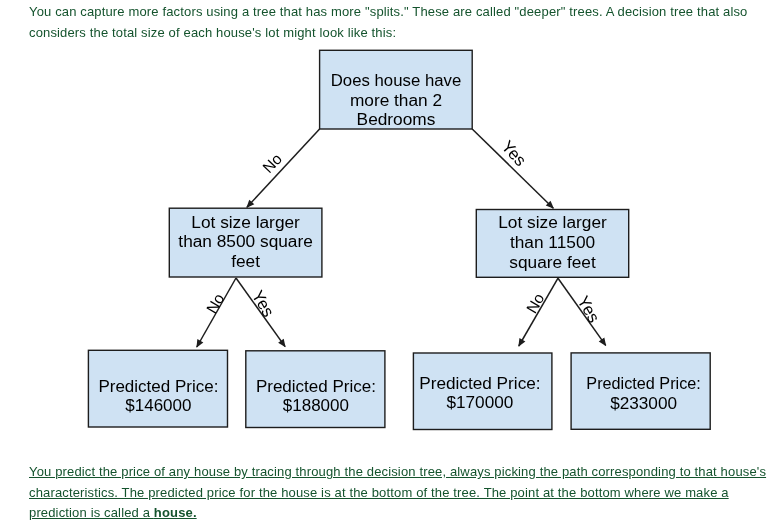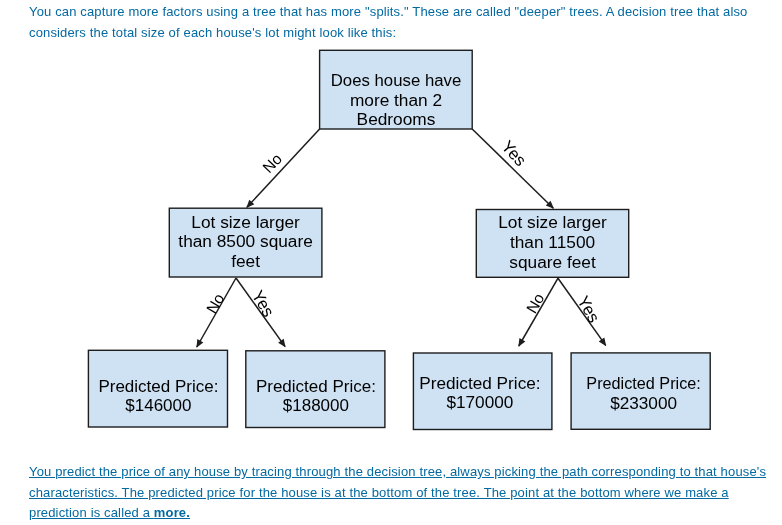--- a/index.html
+++ b/index.html
@@ -1,19 +1,19 @@
 <!DOCTYPE html>
 <html><head>
 <meta charset="utf-8">
 <style>
   html,body{margin:0;padding:0;background:#fff;}
   body{width:782px;height:525px;overflow:hidden;position:relative;
        font-family:"Liberation Sans",sans-serif;}
   .para{position:absolute;left:29px;font-size:13px;line-height:20.7px;
-        color:#0369a1;letter-spacing:0.15px;}
+        color:#14532d;letter-spacing:0.15px;}
   .para b{font-weight:bold;}
   svg{position:absolute;left:0;top:0;}
   svg text{font-family:"Liberation Sans",sans-serif;fill:#000;}
 </style>
 </head>
 <body>
 <div class="para" style="top:2.0px;">You can capture more factors using a tree that has more "splits." These are called "deeper" trees. A decision tree that also<br>considers the total size of each house's lot might look like this:</div>
 
 <svg width="782" height="525" viewBox="0 0 782 525">
   <defs>
@@ -68,13 +68,13 @@
   <g font-size="15.5px" text-anchor="middle">
     <text x="272.2" y="163.2" transform="rotate(-46 272.2 163.2)" dy="5.4">No</text>
     <text x="514" y="153.2" transform="rotate(48 514 153.2)" dy="5.9" font-size="16.8px">Yes</text>
     <text x="215.2" y="303.5" transform="rotate(-60 215.2 303.5)" dy="5.4">No</text>
     <text x="263.3" y="303.6" transform="rotate(60 263.3 303.6)" dy="5.9" font-size="16.8px">Yes</text>
     <text x="535.2" y="303.2" transform="rotate(-60 535.2 303.2)" dy="5.4">No</text>
     <text x="588.8" y="309.3" transform="rotate(60 588.8 309.3)" dy="5.9" font-size="16.8px">Yes</text>
   </g>
 </svg>
 
-<div class="para" style="top:462.0px;text-decoration:underline;">You predict the price of any house by tracing through the decision tree, always picking the path corresponding to that house's<br>characteristics. The predicted price for the house is at the bottom of the tree. The point at the bottom where we make a<br>prediction is called a <b>more.</b></div>
+<div class="para" style="top:462.0px;text-decoration:underline;">You predict the price of any house by tracing through the decision tree, always picking the path corresponding to that house's<br>characteristics. The predicted price for the house is at the bottom of the tree. The point at the bottom where we make a<br>prediction is called a <b>house.</b></div>
 
 </body></html>

